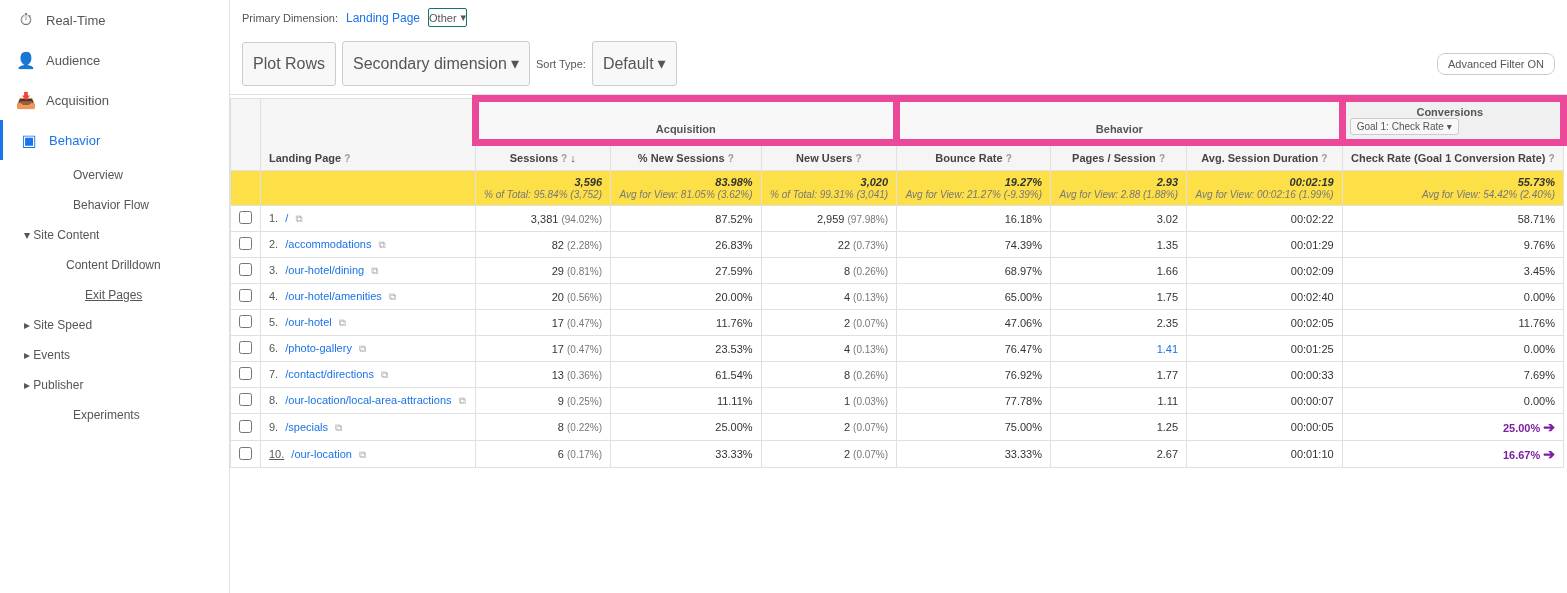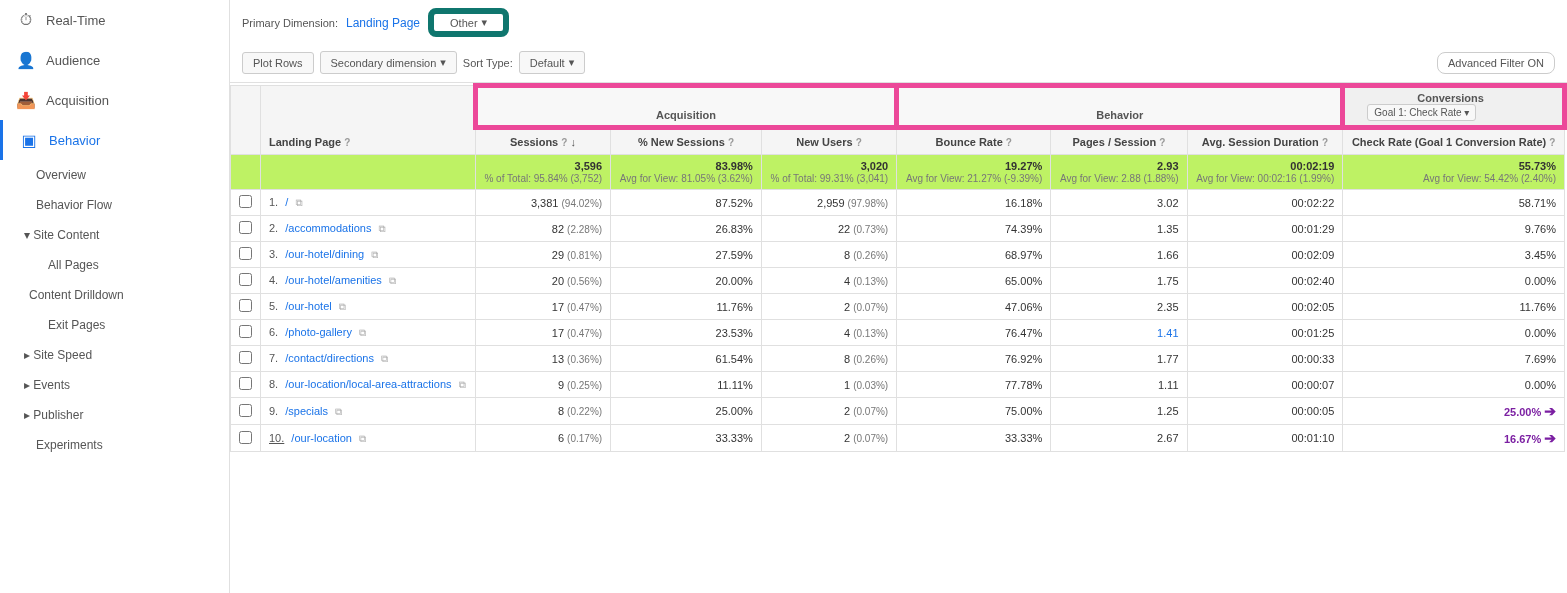--- a/index.html
+++ b/index.html
@@ -4,55 +4,55 @@
   <style>
     * { box-sizing: border-box; margin: 0; padding: 0; }
     body { font-family: Arial, sans-serif; font-size: 12px; color: #333; background: #fff; display: flex; height: 593px; overflow: hidden; }
 
     
     .sidebar { width: 230px; min-width: 230px; background: #fff; border-right: 1px solid #e0e0e0; overflow-y: auto; }
     .sidebar-item { display: flex; align-items: center; padding: 10px 16px; cursor: pointer; color: #555; gap: 10px; }
     .sidebar-item.active { color: #1a73e8; border-left: 3px solid #1a73e8; }
     .sidebar-icon { width: 20px; height: 20px; display: flex; align-items: center; justify-content: center; font-size: 16px; }
     .sidebar-label { font-size: 13px; }
-    .sidebar-sub { padding: 8px 16px 8px 36px; cursor: pointer; color: #555; font-size: 12px; }
+    .sidebar-sub { padding: 8px 16px 8px 36px; cursor: pointer; color: #555; font-size: 12px; margin-left: 37px; }
     .sidebar-sub.active { color: #1a73e8; font-weight: bold; }
     .sidebar-group { padding: 8px 16px 8px 24px; cursor: pointer; color: #555; font-size: 12px; display: flex; align-items: center; gap: 4px; }
     .arrow-indicator { font-size: 10px; color: #5f249f; font-weight: bold; }
 
     
     .main { flex: 1; display: flex; flex-direction: column; overflow: hidden; justify-content: flex-end; }
 
     
     .topbar { padding: 8px 12px; border-bottom: 1px solid #e0e0e0; display: flex; align-items: center; gap: 8px; flex-wrap: wrap; }
     .primary-dim-label { font-size: 11px; color: #555; }
     .primary-dim-val { color: #1a73e8; font-size: 12px; font-weight: 500; }
-    .other-btn { border: 6px solid #0f766e; background: #fff; border-radius: 8px; padding: 2px 16px; font-size: 11px; cursor: pointer; color: #555; display: flex; align-items: center; gap: 3px; }
+    .other-btn { border: 1px solid #0f766e; background: #fff; border-radius: 2px; padding: 2px 0; font-size: 11px; cursor: pointer; color: #555; display: flex; align-items: center; gap: 3px; }
     .toolbar { display: flex; align-items: center; gap: 6px; margin-top: 6px; width: 100%; }
-    .btn { border: 1px solid #ccc; background: #f8f8f8; border-radius: 3px; padding: 4px 10px; font-size: 11px; cursor: pointer; color: #555; }
+    .btn { border: 1px solid #ccc; background: #f8f8f8; border-radius: 3px; padding: 12px 10px; font-size: 16px; cursor: pointer; color: #555; }
     .btn-dropdown { display: flex; align-items: center; gap: 4px; }
     .sort-label { font-size: 11px; color: #555; }
     .spacer { flex: 1; }
     .advanced-filter-btn { border: 1px solid #ccc; background: #fff; border-radius: 8px; padding: 4px 10px; font-size: 11px; cursor: pointer; color: #555; margin-left: auto; }
 
     
     .table-container { flex: 1; overflow: auto; }
     table { width: 100%; border-collapse: collapse; font-size: 11px; }
     th { background: #f5f5f5; border: 1px solid #e0e0e0; padding: 6px 8px; text-align: center; font-weight: 600; color: #444; vertical-align: bottom; font-size: 11px; }
     th.left { text-align: left; }
     td { border: 1px solid #e0e0e0; padding: 5px 8px; text-align: right; vertical-align: middle; color: #333; }
     td.left { text-align: left; }
     .link { color: #1a73e8; text-decoration: none; cursor: pointer; }
     .sub-text { font-size: 10px; color: #777; }
     .pct-text { font-size: 10px; color: #777; }
-    .section-header { background: #f8f8f8; font-weight: 600; text-align: center; color: #555; border: 5px solid #ec4899; padding: 4px; }
+    .section-header { background: #f8f8f8; font-weight: 600; text-align: center; color: #555; border: 7px solid #ec4899; padding: 4px; }
     .conversions-header { background: #f0f0f0; }
     .sort-icon { font-size: 11px; color: #555; }
     .help-icon { font-size: 10px; color: #999; cursor: pointer; }
-    .summary-row td { background: #bef264; }
+    .summary-row td { background: #fde047; font-style: italic; }
     .blue { color: #1a73e8; }
     .checkbox-col { width: 24px; text-align: center; }
     .copy-icon { font-size: 10px; color: #aaa; cursor: pointer; margin-left: 4px; }
   </style>
 </head>
 <body>
 
 <div class="sidebar">
   <div class="sidebar-item">
     <span class="sidebar-icon">⏱</span>
@@ -66,23 +66,22 @@
     <span class="sidebar-icon">📥</span>
     <span class="sidebar-label">Acquisition</span>
   </div>
   <div class="sidebar-item active">
     <span class="sidebar-icon">▣</span>
     <span class="sidebar-label">Behavior</span>
   </div>
   <div class="sidebar-sub">Overview</div>
   <div class="sidebar-sub">Behavior Flow</div>
   <div class="sidebar-group">▾ Site Content</div>
-  <div class="sidebar-sub" style="padding-left:48px;">All Pages</div>
   <div class="sidebar-sub" style="padding-left:29px;">Content Drilldown</div>
-  <div class="sidebar-sub" style="padding-left:48px;">Exit Pages</div>
+  <div class="sidebar-sub" style="padding-left:48px;text-decoration:underline;">Exit Pages</div>
   <div class="sidebar-group">▸ Site Speed</div>
   <div class="sidebar-group">▸ Events</div>
   <div class="sidebar-group">▸ Publisher</div>
   <div class="sidebar-sub">Experiments</div>
 </div>
 
 <div class="main">
 
   <div class="topbar">
     <span class="primary-dim-label">Primary Dimension:</span>
@@ -115,21 +114,21 @@
           <th class="checkbox-col" rowspan="2"></th>
           <th class="left" rowspan="2" style="min-width:200px;">
             <span>Landing Page</span>
             <span class="help-icon">?</span>
           </th>
           <th colspan="3" class="section-header">Acquisition</th>
           <th colspan="3" class="section-header">Behavior</th>
           <th colspan="1" class="section-header conversions-header">
             <span>Conversions</span>
             &nbsp;
-            <button class="btn btn-dropdown" style="font-size:10px; padding:2px 6px;margin-left:18px;">
+            <button class="btn btn-dropdown" style="font-size:10px; padding:2px 6px;">
               <span>Goal 1: Check Rate ▾</span>
             </button>
           </th>
         </tr>
         <tr>
           <th>
             <span>Sessions</span>
             <span class="help-icon">?</span>
             <span class="sort-icon">↓</span>
           </th>

